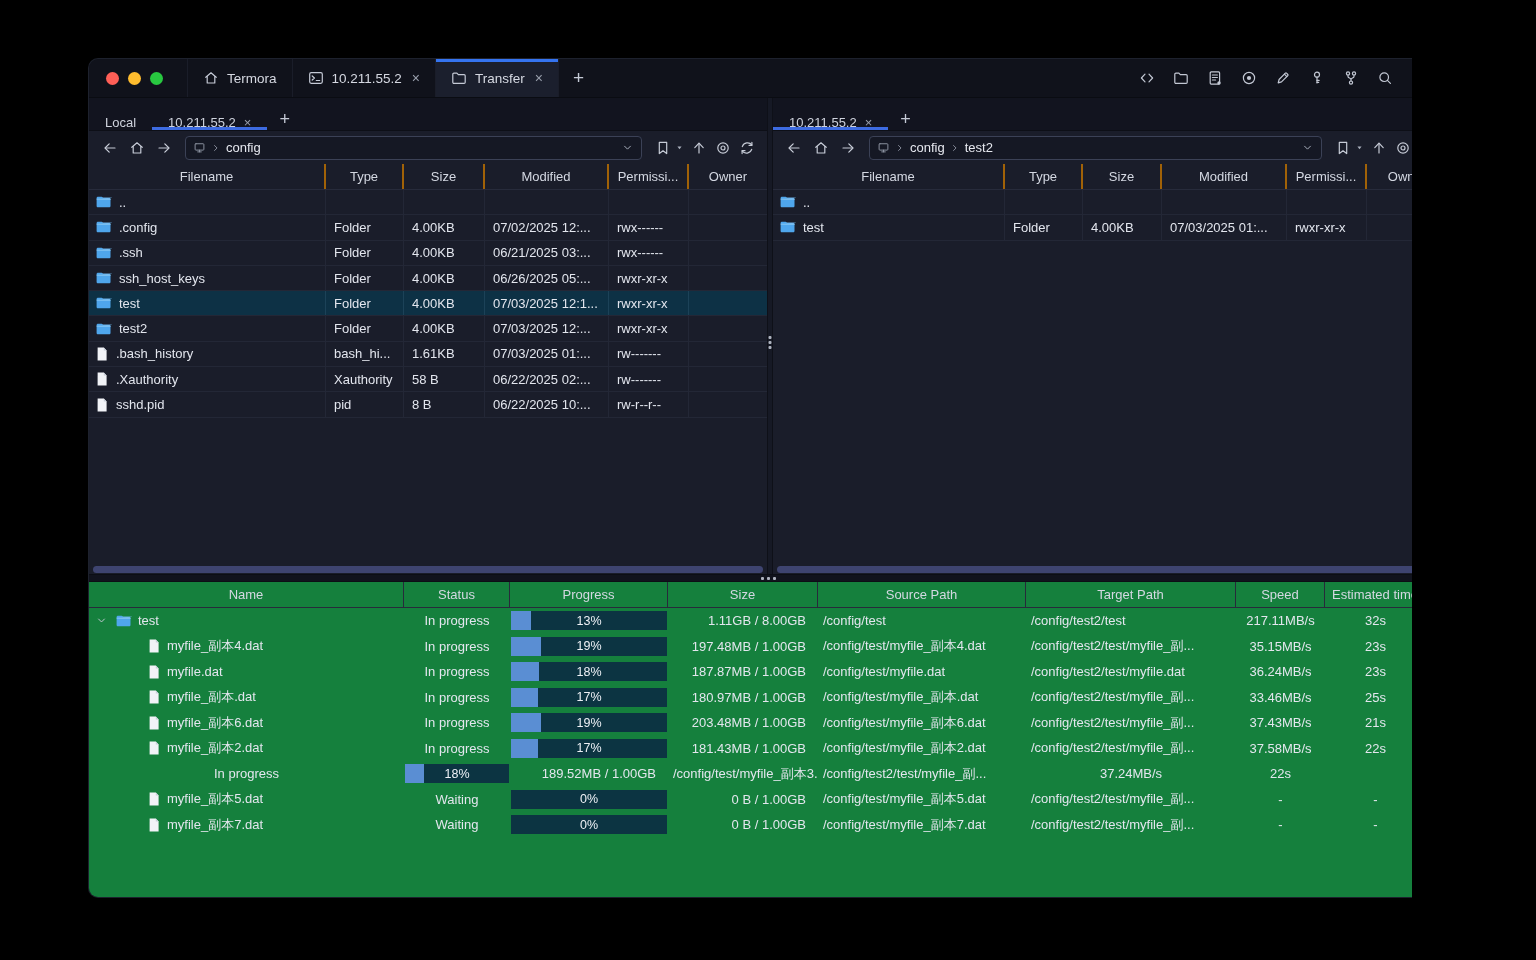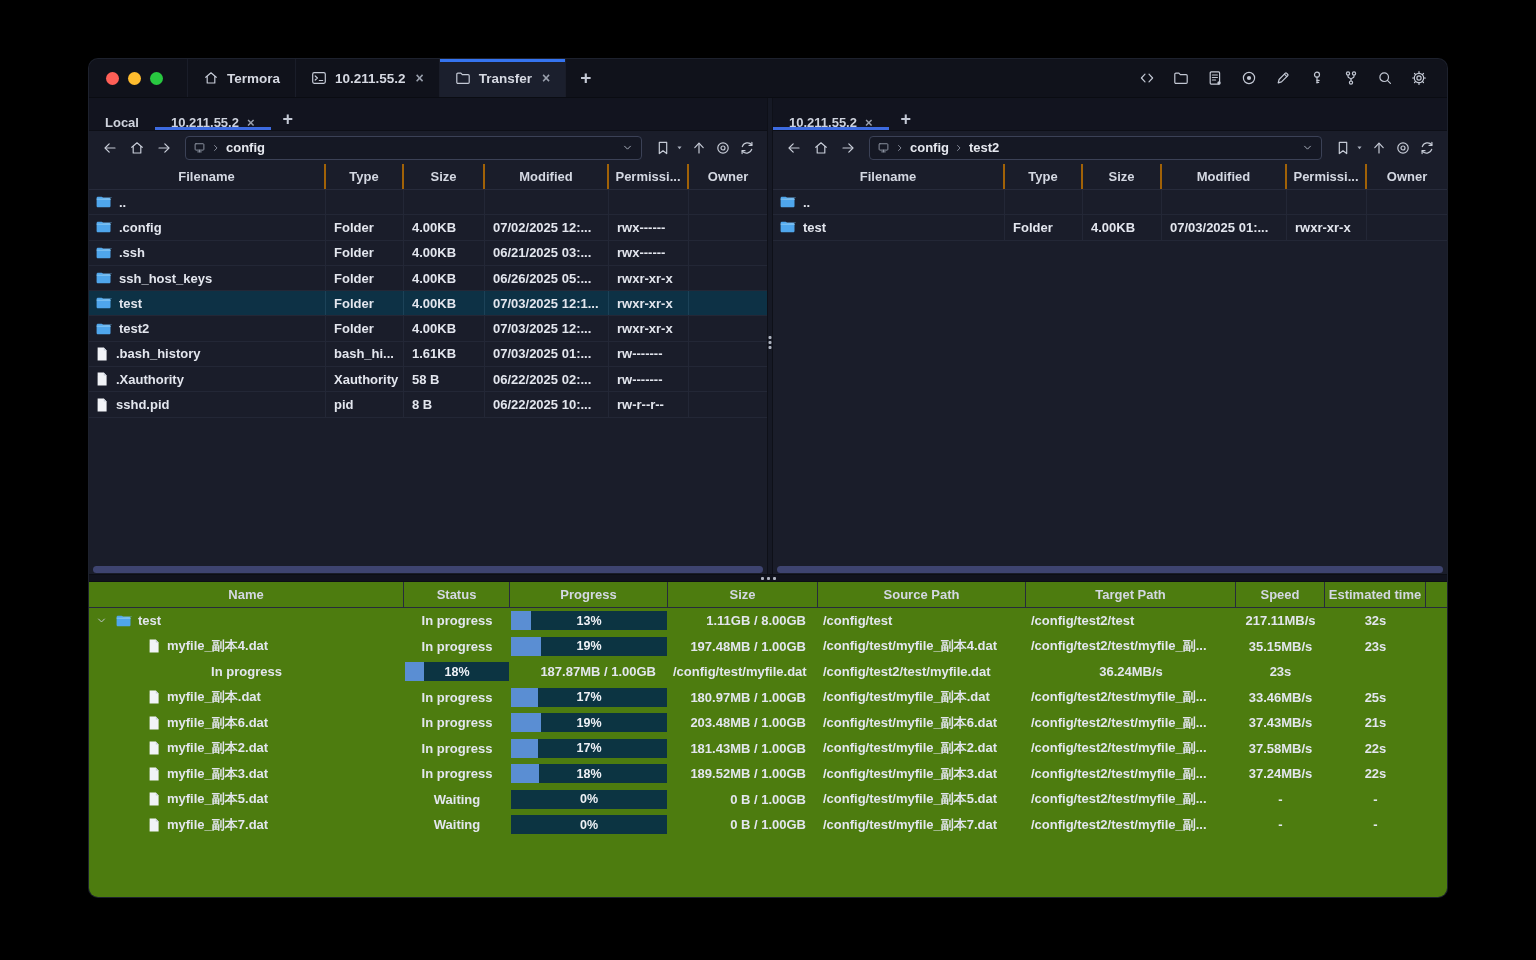--- a/index.html
+++ b/index.html
@@ -1,18 +1,18 @@
 <!DOCTYPE html>
 <html><head>
 <meta charset="utf-8">
 <style>
   * { box-sizing: border-box; margin: 0; padding: 0; }
   html,body { background:#000; }
-  .stage { position:relative; width:1536px; height:960px; background:#000; overflow:hidden;
-           font-family:"Liberation Sans", sans-serif;font-weight:bold; }
+  .stage { position:relative; width:1412px; height:960px; background:#000; overflow:hidden;
+           font-family:"Liberation Sans", sans-serif; }
   .window { position:absolute; left:88px; top:58px; width:1360px; height:840px;
             background:#1a1d2a; border-radius:10px; overflow:hidden; border:1px solid #23273366;
             display:flex; flex-direction:column; }
 
   
   .titlebar { height:39px; flex:0 0 39px; background:#10121b; display:flex; align-items:stretch;
               border-bottom:1px solid #0a0c12; }
   .traffic { display:flex; align-items:center; gap:9px; padding:0 24px 0 17px; }
   .tl { width:13px; height:13px; border-radius:50%; cursor:default; }
   .apptabs { display:flex; align-items:stretch; }
@@ -80,21 +80,21 @@
   .hscroll { height:10px; flex:0 0 10px; display:flex; align-items:center; padding:0 4px; }
   .hthumb { height:7px; background:#3e4470; border-radius:4px; width:100%; }
 
   .hsplit { height:8px; flex:0 0 8px; background:#11131d; border-top:1px solid #0c0e15;
             border-bottom:1px solid #0c0e15; display:flex; align-items:center; justify-content:center;
             cursor:row-resize; }
   .hsplit .grip { display:flex; gap:3px; }
   .hsplit .grip i { width:3px; height:3px; background:#aeb3bf; border-radius:1px; }
 
   
-  .transfers { flex:1; display:flex; flex-direction:column; min-height:0; background:#4d7c0f; font-size:13px; }
+  .transfers { flex:1; display:flex; flex-direction:column; min-height:0; background:#15803d; font-size:13px; }
   .thead { height:26px; flex:0 0 26px; display:grid; grid-template-columns:var(--tcols);
            color:#d4d8e2; border-bottom:1px solid #272b3b; }
   .thead > div { display:flex; align-items:center; justify-content:center; border-right:1px solid #272b3b;
                  overflow:hidden; white-space:nowrap; }
   .thead > div.filler { border-right:none; }
   .tbody { flex:1; overflow:hidden; }
   .trow { height:25.5px; display:grid; grid-template-columns:var(--tcols); color:#e3e6ee; }
   .trow .c { display:flex; align-items:center; overflow:hidden; white-space:nowrap; }
   .trow .c.name { padding-left:4px; gap:6px; }
   .trow .c.name .chevbox { width:16px; display:flex; justify-content:center; color:#c2c7d3; flex:0 0 16px; }
@@ -689,20 +689,29 @@
       </div>
     </div>
     <div class="c size">197.48MB / 1.00GB</div>
     <div class="c path">/config/test/myfile_副本4.dat</div>
     <div class="c path">/config/test2/test/myfile_副...</div>
     <div class="c speed">35.15MB/s</div>
     <div class="c eta">23s</div>
     <div class="c"></div>
   </div>
           <div class="trow">
+    <div class="c name lvl1">
+              <span class="ic">
+                <svg width="14" height="16" viewBox="0 0 14 16">
+                  <path d="M2.6 1.6h6.2L11.6 4.4v10H2.6z" fill="#f1f3f7"></path>
+                  <path d="M8.8 1.6l2.8 2.8H8.8z" fill="#c9cfda"></path>
+                </svg>
+              </span>
+              <span>myfile.dat</span>
+            </div>
     <div class="c status">In progress</div>
     <div class="c pcell">
       <div class="pbar">
         <div class="pfill" style="width: 18%;"></div>
         <div class="plabel">18%</div>
       </div>
     </div>
     <div class="c size">187.87MB / 1.00GB</div>
     <div class="c path">/config/test/myfile.dat</div>
     <div class="c path">/config/test2/test/myfile.dat</div>
@@ -776,29 +785,20 @@
       </div>
     </div>
     <div class="c size">181.43MB / 1.00GB</div>
     <div class="c path">/config/test/myfile_副本2.dat</div>
     <div class="c path">/config/test2/test/myfile_副...</div>
     <div class="c speed">37.58MB/s</div>
     <div class="c eta">22s</div>
     <div class="c"></div>
   </div>
           <div class="trow">
-    <div class="c name lvl1">
-              <span class="ic">
-                <svg width="14" height="16" viewBox="0 0 14 16">
-                  <path d="M2.6 1.6h6.2L11.6 4.4v10H2.6z" fill="#f1f3f7"></path>
-                  <path d="M8.8 1.6l2.8 2.8H8.8z" fill="#c9cfda"></path>
-                </svg>
-              </span>
-              <span>myfile_副本3.dat</span>
-            </div>
     <div class="c status">In progress</div>
     <div class="c pcell">
       <div class="pbar">
         <div class="pfill" style="width: 18%;"></div>
         <div class="plabel">18%</div>
       </div>
     </div>
     <div class="c size">189.52MB / 1.00GB</div>
     <div class="c path">/config/test/myfile_副本3.dat</div>
     <div class="c path">/config/test2/test/myfile_副...</div>

